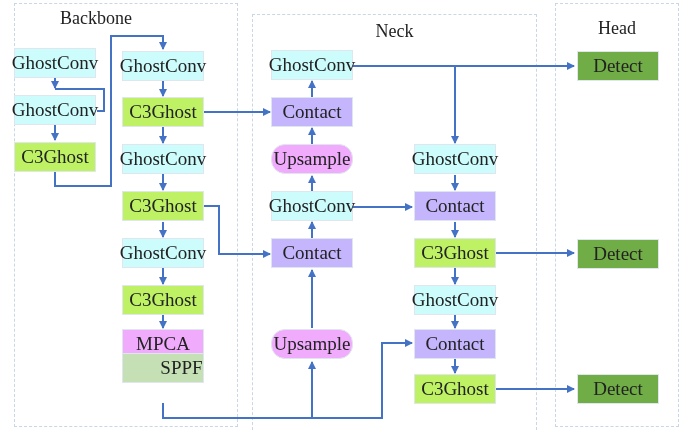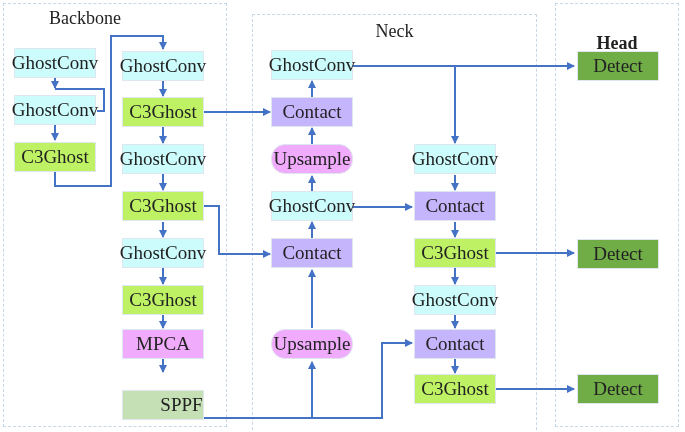--- a/index.html
+++ b/index.html
@@ -12,28 +12,28 @@
   .ct { background:#c4b5fd; }
   .up { background:#f0abfc;border-radius:14px; }
   .mp { background:#f0abfc; }
   .sp { background:#c5e0b4; }
   .dt { background:#70ad47; }
   svg { position:absolute; left:0; top:0; }
 </style>
 </head>
 <body>
 
-<div class="panel" style="left:3px;top:3px;width:224px;height:424px;">
+<div class="panel" style="left:14px;top:3px;width:224px;height:424px;">
   <div class="ptitle" style="top:4px;left:-30px;">Backbone</div>
 </div>
 <div class="panel" style="left:252px;top:14px;width:285px;height:426px;">
   <div class="ptitle" style="top:6px;">Neck</div>
 </div>
 <div class="panel" style="left:555px;top:3px;width:124px;height:424px;">
-  <div class="ptitle" style="top:29px;font-weight:bold;">Head</div>
+  <div class="ptitle" style="top:14px;">Head</div>
 </div>
 
 <svg width="685" height="432">
   <defs>
     <marker id="ah" markerWidth="8" markerHeight="8" refX="7" refY="4" orient="auto" markerUnits="userSpaceOnUse">
       <path d="M0,0 L8,4 L0,8 z" fill="#4472c4"></path>
     </marker>
   </defs>
   <g stroke="#4472c4" stroke-width="2" fill="none">
 
@@ -80,21 +80,21 @@
 <div class="box gc" style="left:14px;top:95px;">GhostConv</div>
 <div class="box c3" style="left:14px;top:142px;">C3Ghost</div>
 
 <div class="box gc" style="left:122px;top:51px;">GhostConv</div>
 <div class="box c3" style="left:122px;top:97px;">C3Ghost</div>
 <div class="box gc" style="left:122px;top:144px;">GhostConv</div>
 <div class="box c3" style="left:122px;top:191px;">C3Ghost</div>
 <div class="box gc" style="left:122px;top:238px;">GhostConv</div>
 <div class="box c3" style="left:122px;top:285px;">C3Ghost</div>
 <div class="box mp" style="left:122px;top:329px;">MPCA</div>
-<div class="box sp" style="left:122px;top:390px;padding-left:37px;">SPPF</div>
+<div class="box sp" style="left:122px;top:353px;padding-left:37px;">SPPF</div>
 
 <div class="box gc" style="left:271px;top:50px;">GhostConv</div>
 <div class="box ct" style="left:271px;top:97px;">Contact</div>
 <div class="box up" style="left:271px;top:144px;">Upsample</div>
 <div class="box gc" style="left:271px;top:191px;">GhostConv</div>
 <div class="box ct" style="left:271px;top:238px;">Contact</div>
 <div class="box up" style="left:271px;top:329px;">Upsample</div>
 
 <div class="box gc" style="left:414px;top:144px;">GhostConv</div>
 <div class="box ct" style="left:414px;top:191px;">Contact</div>

